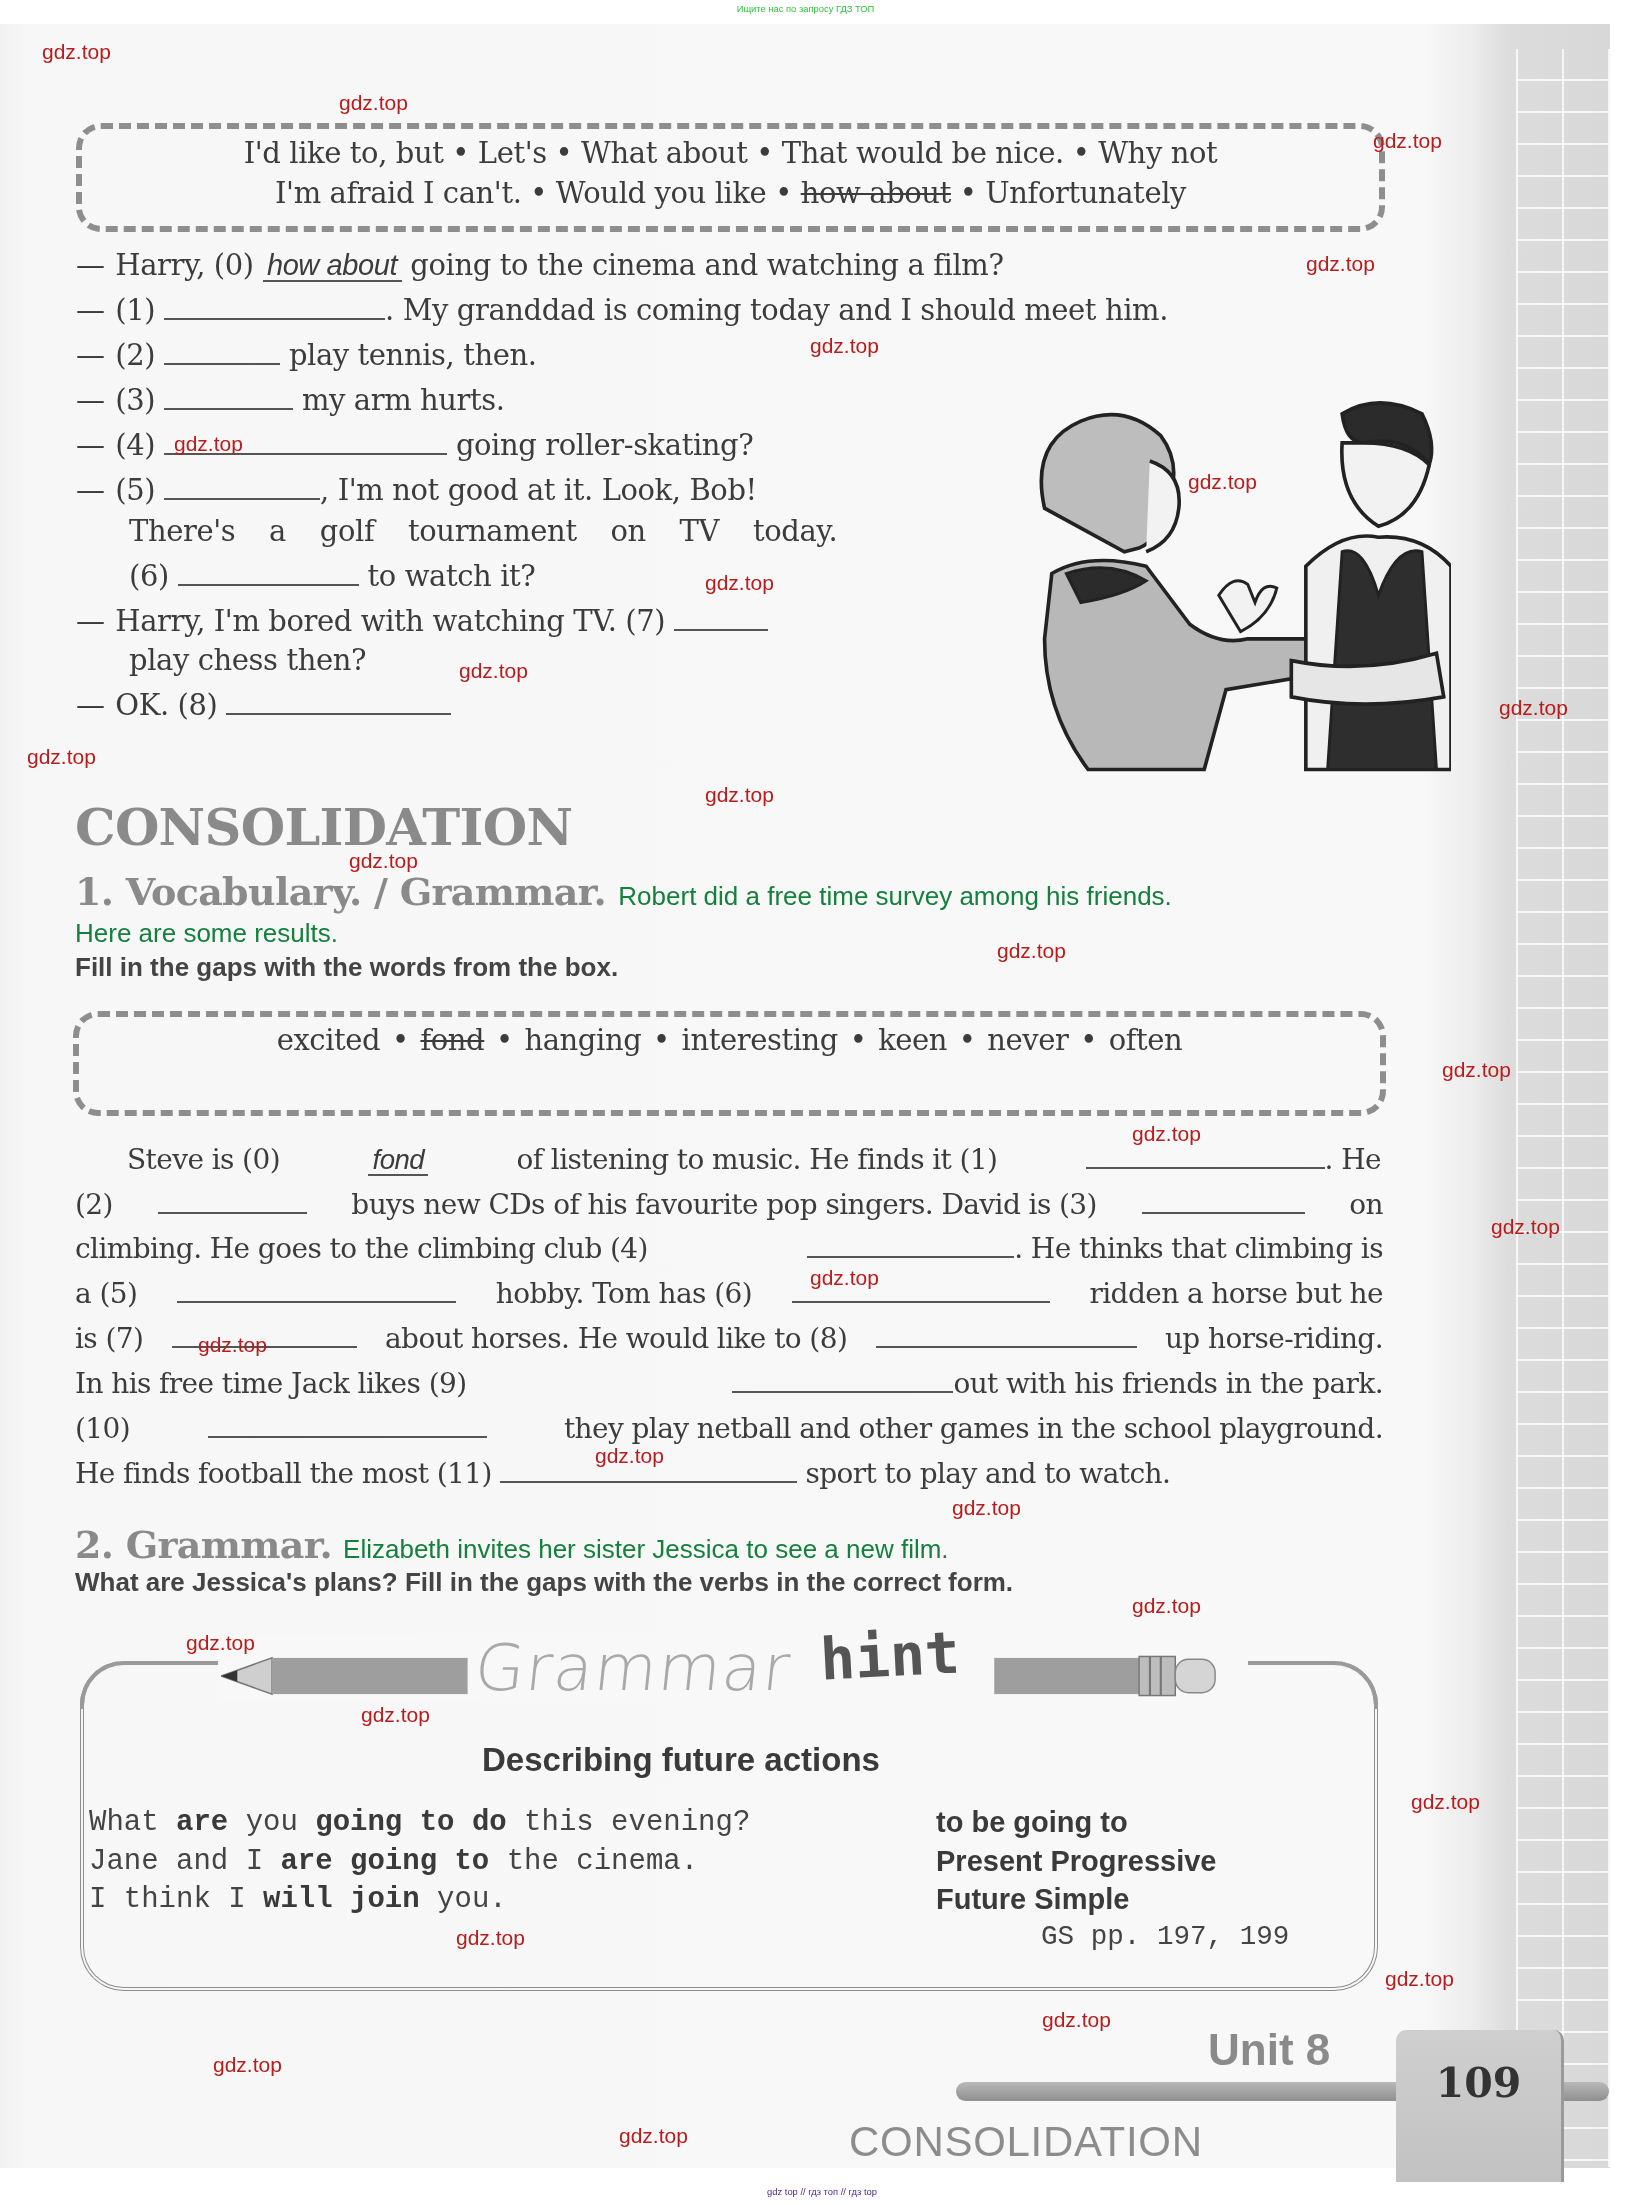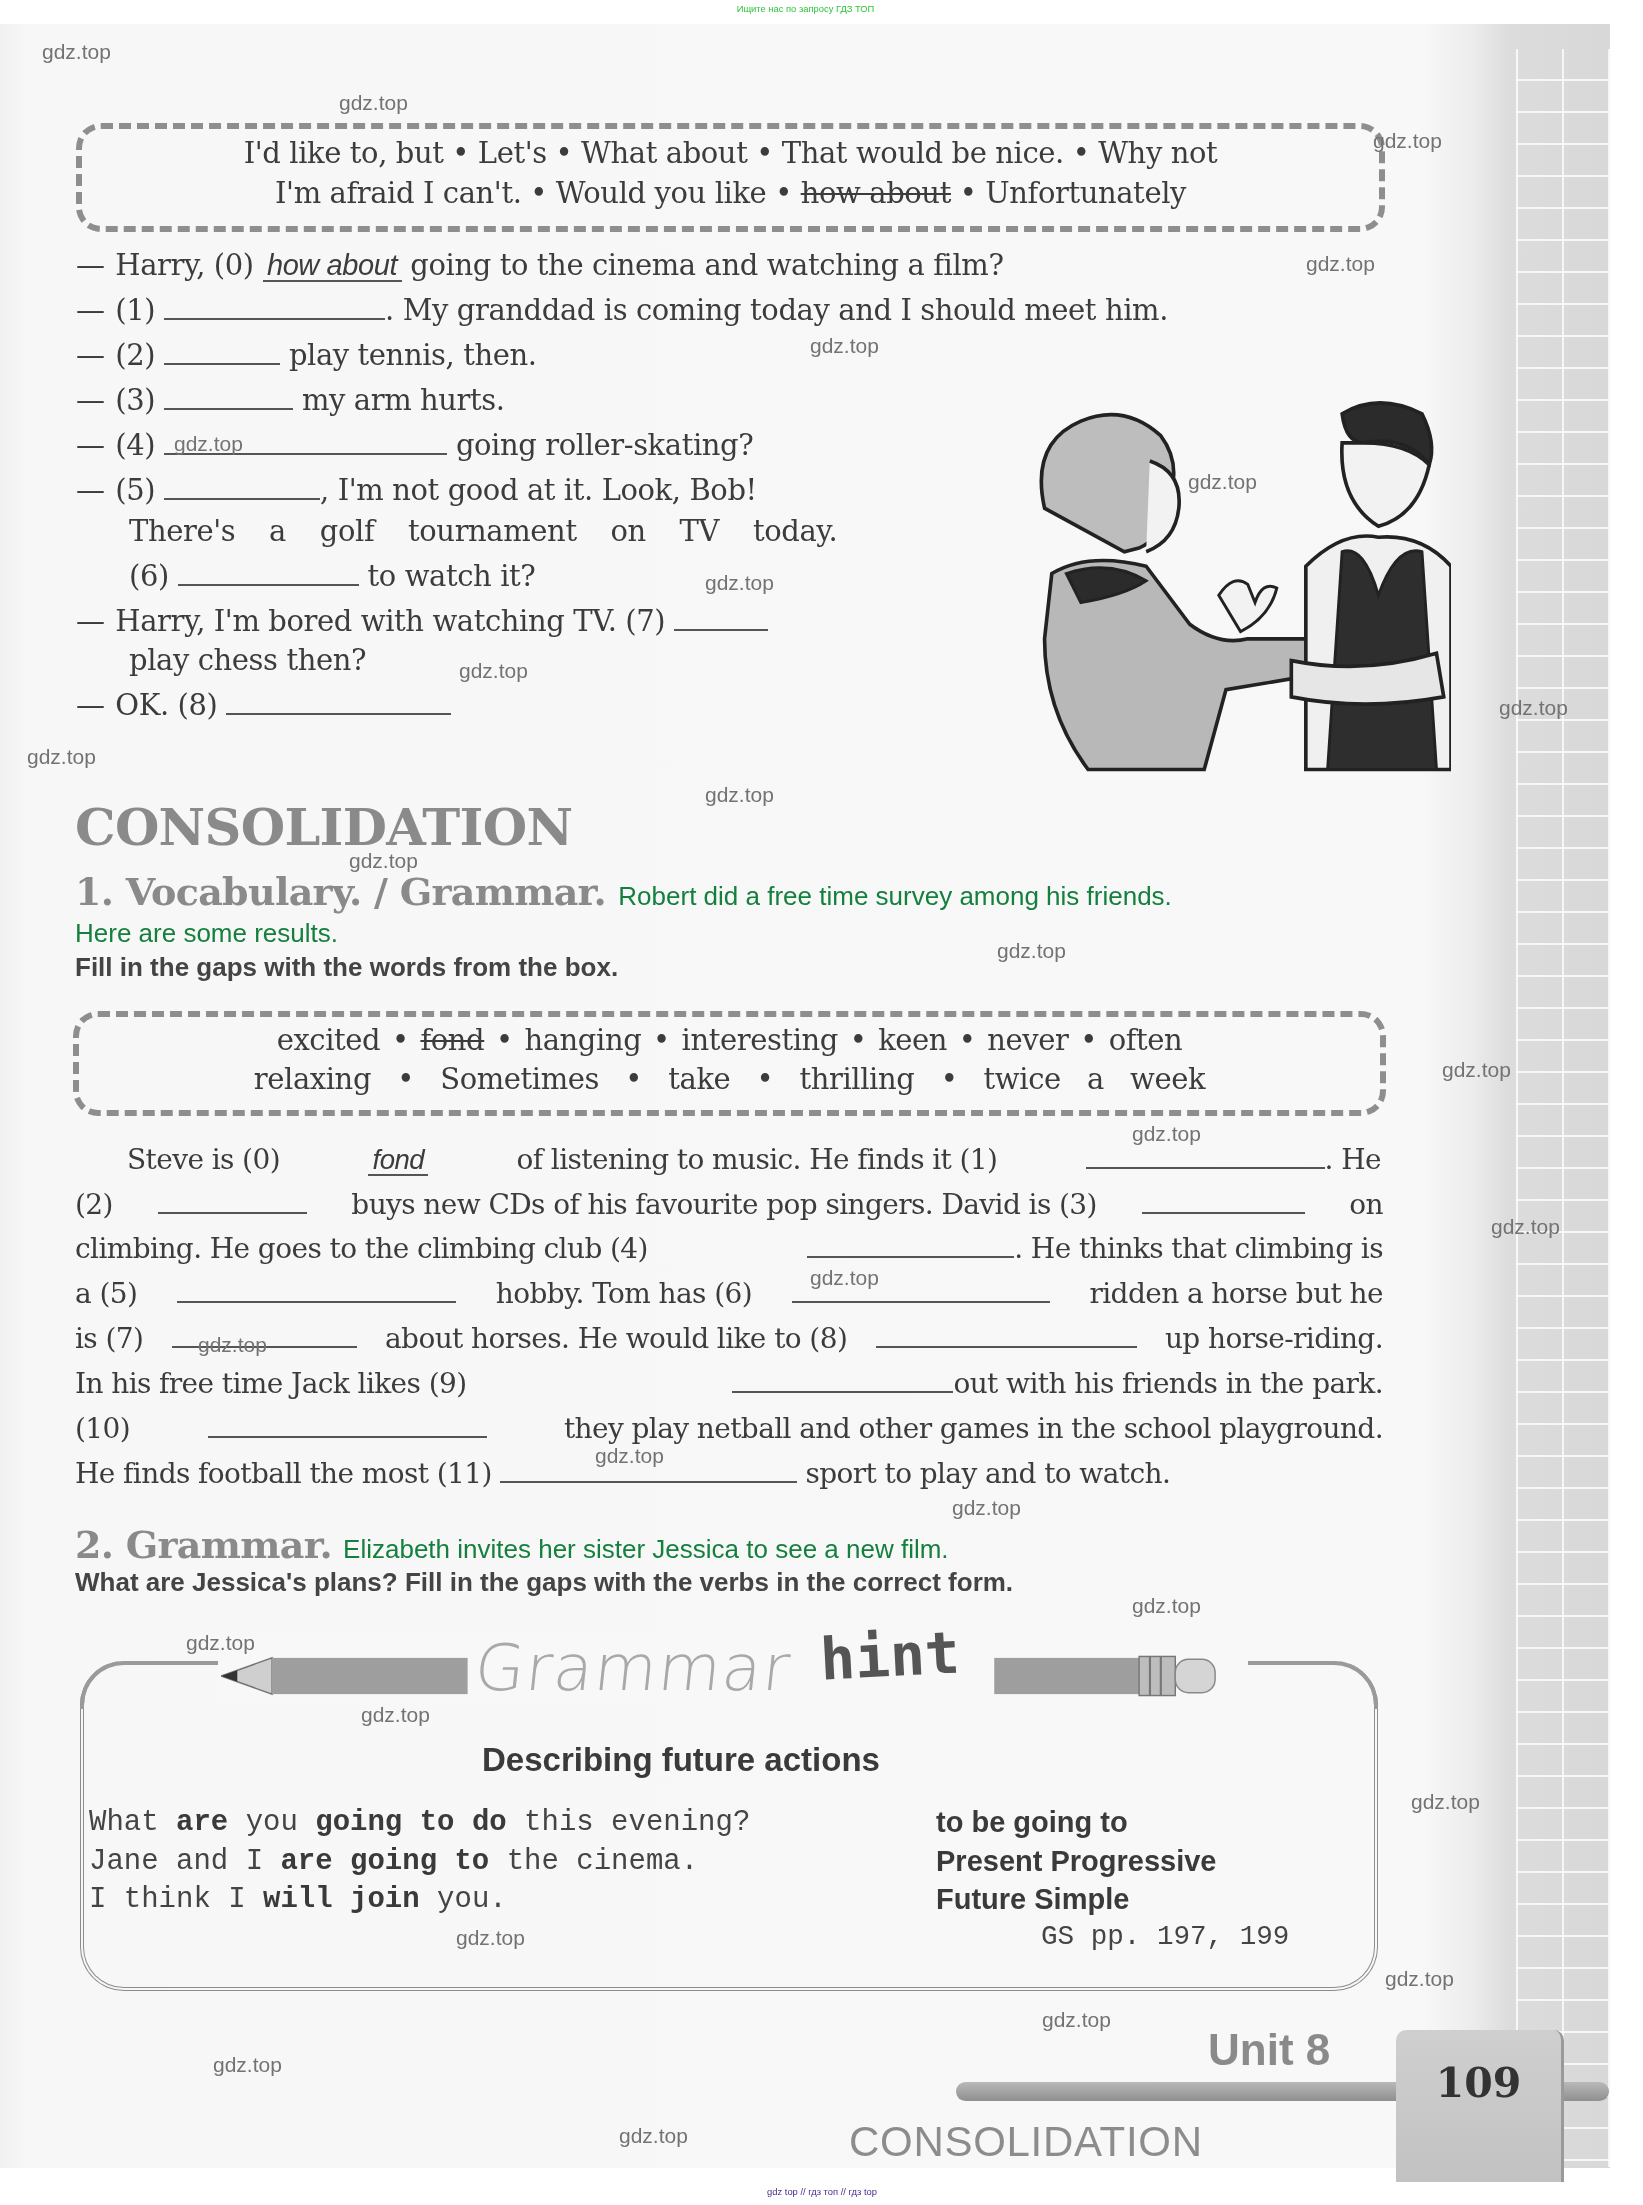--- a/index.html
+++ b/index.html
@@ -27,21 +27,21 @@
   .box-line { position: absolute; left: 0; width: 100%; text-align: center; font-family: "DejaVu Serif", serif;
     font-size: 29px; color: #3c3c3c; white-space: nowrap; letter-spacing: -0.4px; }
   .strike { text-decoration: line-through; text-decoration-thickness: 1.5px; }
 
   .gap { display: inline-block; border-bottom: 2.2px solid #555; height: 25px; vertical-align: baseline; }
   .answer-italic { font-family: "Liberation Sans", sans-serif; font-style: italic; font-size: 29px;
     border-bottom: 2.2px solid #555; display: inline-block; padding: 0 4.4px; line-height: 29px; }
 
   .dash { display: inline-block; width: 30.5px; }
 
-  .watermark { position: absolute; font-family: "Liberation Sans", sans-serif; font-size: 21px; color: #737373; white-space: nowrap; }
+  .watermark { position: absolute; font-family: "Liberation Sans", sans-serif; font-size: 21px; color: #b91c1c; white-space: nowrap; }
 
   .heading-big { font-family: "DejaVu Serif", serif; font-weight: bold; color: #8a8a8a; white-space: nowrap; letter-spacing: -0.7px; }
   .instruction-bold { font-family: "Liberation Sans", sans-serif; font-weight: bold; font-size: 26px; color: #444; white-space: nowrap; }
 
   .para-line { position: absolute; left: 75px; width: 1308px; font-family: "DejaVu Serif", serif; font-size: 28px;
     color: #3c3c3c; white-space: nowrap; display: flex; justify-content: space-between; align-items: baseline; letter-spacing: -0.6px; }
 
   .hint-box { position: absolute; left: 80px; top: 1661px; width: 1298px; height: 330px;
     border: 4.4px double #8c8c8c; border-radius: 44px; border-top: none; }
   .hint-box::before { content: ""; position: absolute; left: -4.4px; right: -4.4px; top: 0; height: 44px;
@@ -172,27 +172,20 @@
 
 <div class="dashed-box" style="left:73px; top:1011px; width:1313px; height:105px;">
   <div class="box-line" style="top:5.8px; word-spacing:2.9px;">
     <span>excited</span> •
     <span class="strike">fond</span> •
     <span>hanging</span> •
     <span>interesting</span> •
     <span>keen</span> •
     <span>never</span> •
     <span>often</span>
-  </div>
-  <div class="box-line" style="top:45px; word-spacing:17.4px;">
-    <span>relaxing</span> •
-    <span>Sometimes</span> •
-    <span>take</span> •
-    <span>thrilling</span> •
-    <span>twice a week</span>
   </div>
 </div>
 
 <div class="para-line" style="top:1143px; left:127px; width:1254px;">
   <span>Steve is (0)</span>
   <span class="answer-italic" style="font-size:27.6px;">fond</span>
   <span>of listening to music. He finds it (1)</span>
   <span><span class="gap" style="width:239px;"></span><span>. He</span></span>
 </div>
 <div class="para-line" style="top:1188px;">

